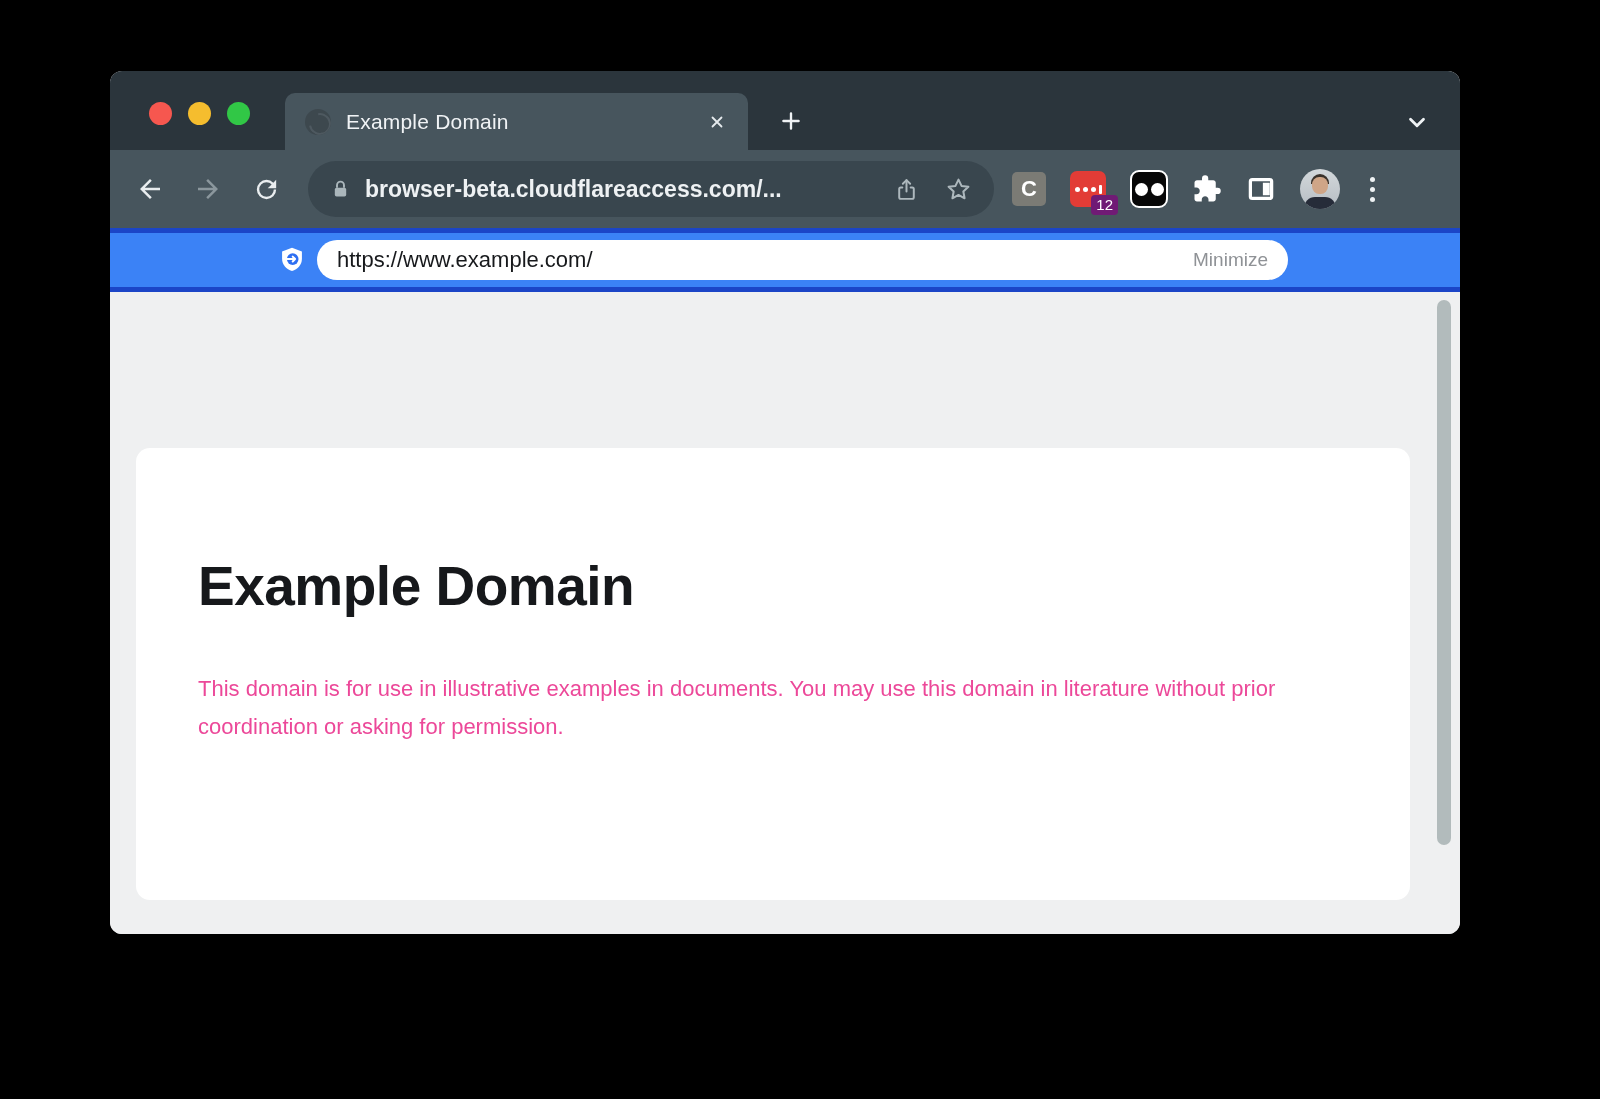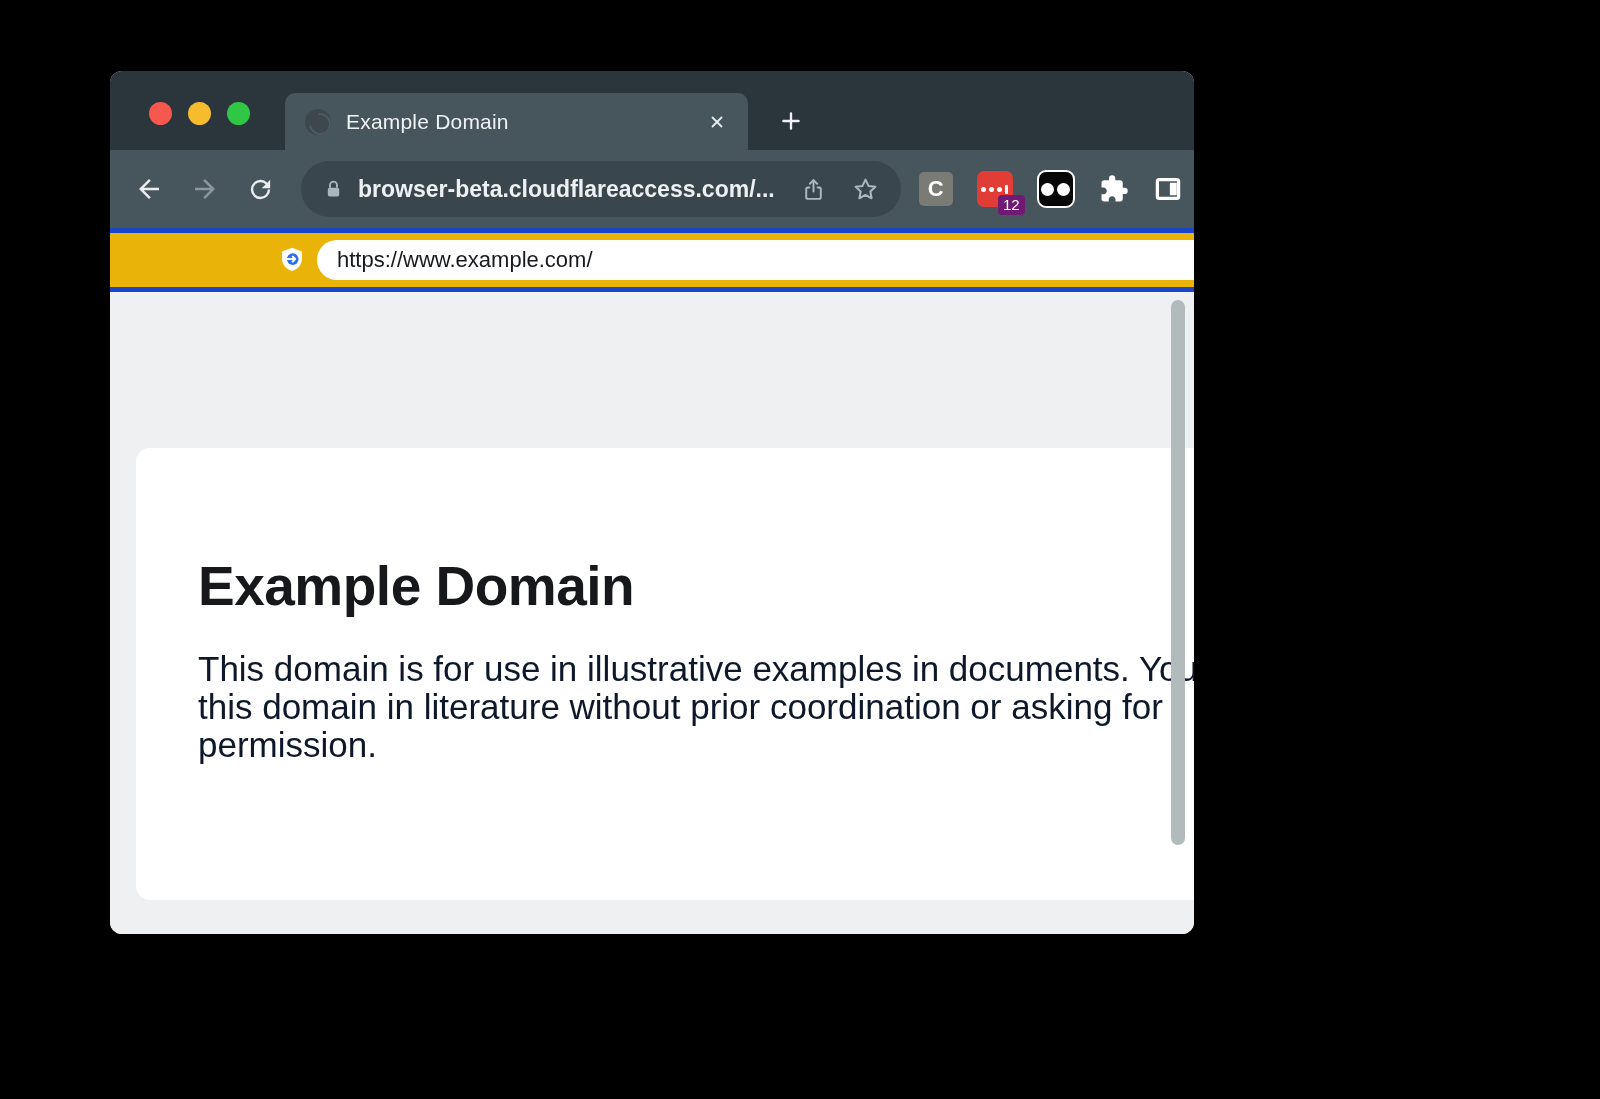--- a/index.html
+++ b/index.html
@@ -1,19 +1,19 @@
 <!DOCTYPE html>
 <html><head>
 <meta charset="utf-8">
 <style>
   * { margin:0; padding:0; box-sizing:border-box; }
   html,body { width:1600px; height:1099px; background:#000; overflow:hidden;
               font-family:"Liberation Sans", sans-serif; }
 
-  .window { position:absolute; left:110px; top:71px; width:1084px; height:863px;
+  .window { position:absolute; left:110px; top:71px; width:1350px; height:863px;
             border-radius:12px; overflow:hidden; background:#eff0f1; }
 
   
   .tabstrip { position:relative; height:79px; background:#2b353c; }
   .traffic { position:absolute; left:39px; top:31px; display:flex; gap:16px; }
   .traffic span { width:23px; height:23px; border-radius:50%; display:block; }
   .t-red { background:#f6574f; } .t-yellow { background:#f5bd2e; } .t-green { background:#31c746; }
 
   .tab { position:absolute; left:175px; top:22px; width:463px; height:57px;
          background:#47555d; border-radius:10px 10px 0 0;
@@ -62,34 +62,34 @@
   .avatar .hair { position:absolute; top:5px; left:50%; transform:translateX(-50%);
                   width:18px; height:10px; border-radius:9px 9px 0 0; background:#3a322b; }
   .avatar .head { position:absolute; top:8px; left:50%; transform:translateX(-50%);
                   width:16px; height:17px; border-radius:45%; background:#cfa587; }
   .avatar .torso { position:absolute; bottom:-5px; left:50%; transform:translateX(-50%);
                    width:32px; height:17px; border-radius:11px 11px 0 0; background:#262c39; }
   .kebab { display:flex; flex-direction:column; gap:5px; margin:0 18px 0 0; padding:0 6px; }
   .kebab i { width:5px; height:5px; border-radius:50%; background:#eef2f4; display:block; }
 
   
-  .access-bar { height:64px; background:#eab308; border-top:5px solid #1b45c7;
+  .access-bar { height:64px; background:#3b82f6; border-top:5px solid #1b45c7;
                 border-bottom:5px solid #1b45c7; position:relative; }
   .shield { position:absolute; left:168px; top:13px; width:28px; height:28px; }
   .access-input { position:absolute; left:207px; top:7px; width:971px; height:40px; background:#fff;
                   border-radius:20px; display:flex; align-items:center; padding:0 20px; }
   .access-url { font-size:22px; color:#17191c; flex:1; white-space:nowrap; overflow:hidden; }
   .minimize { font-size:19px; color:#8f9296; margin-left:12px; }
 
   
   .page { position:relative; height:642px; background:#eff0f1; }
   .card { position:absolute; left:26px; top:156px; width:1274px; height:452px;
           background:#fff; border-radius:14px; padding:106px 62px 0 62px; }
   .card h1 { font-size:55px; font-weight:bold; color:#16181b; letter-spacing:-.5px; }
-  .card p { margin-top:32px; font-size:35px; line-height:38px; color:#0f172a; max-width:1150px; }
+  .card p { margin-top:52px; font-size:22px; line-height:38px; color:#ec4899; max-width:1150px; }
   .card a { display:inline-block; margin-top:30px; font-size:28px; color:#36459c; text-decoration:none; }
   .scrollbar { position:absolute; right:9px; top:8px; width:14px; height:545px;
                background:#b2bbbc; border-radius:7px; }
 </style>
 </head>
 <body>
 
 <div class="window">
 
   <div class="tabstrip">

